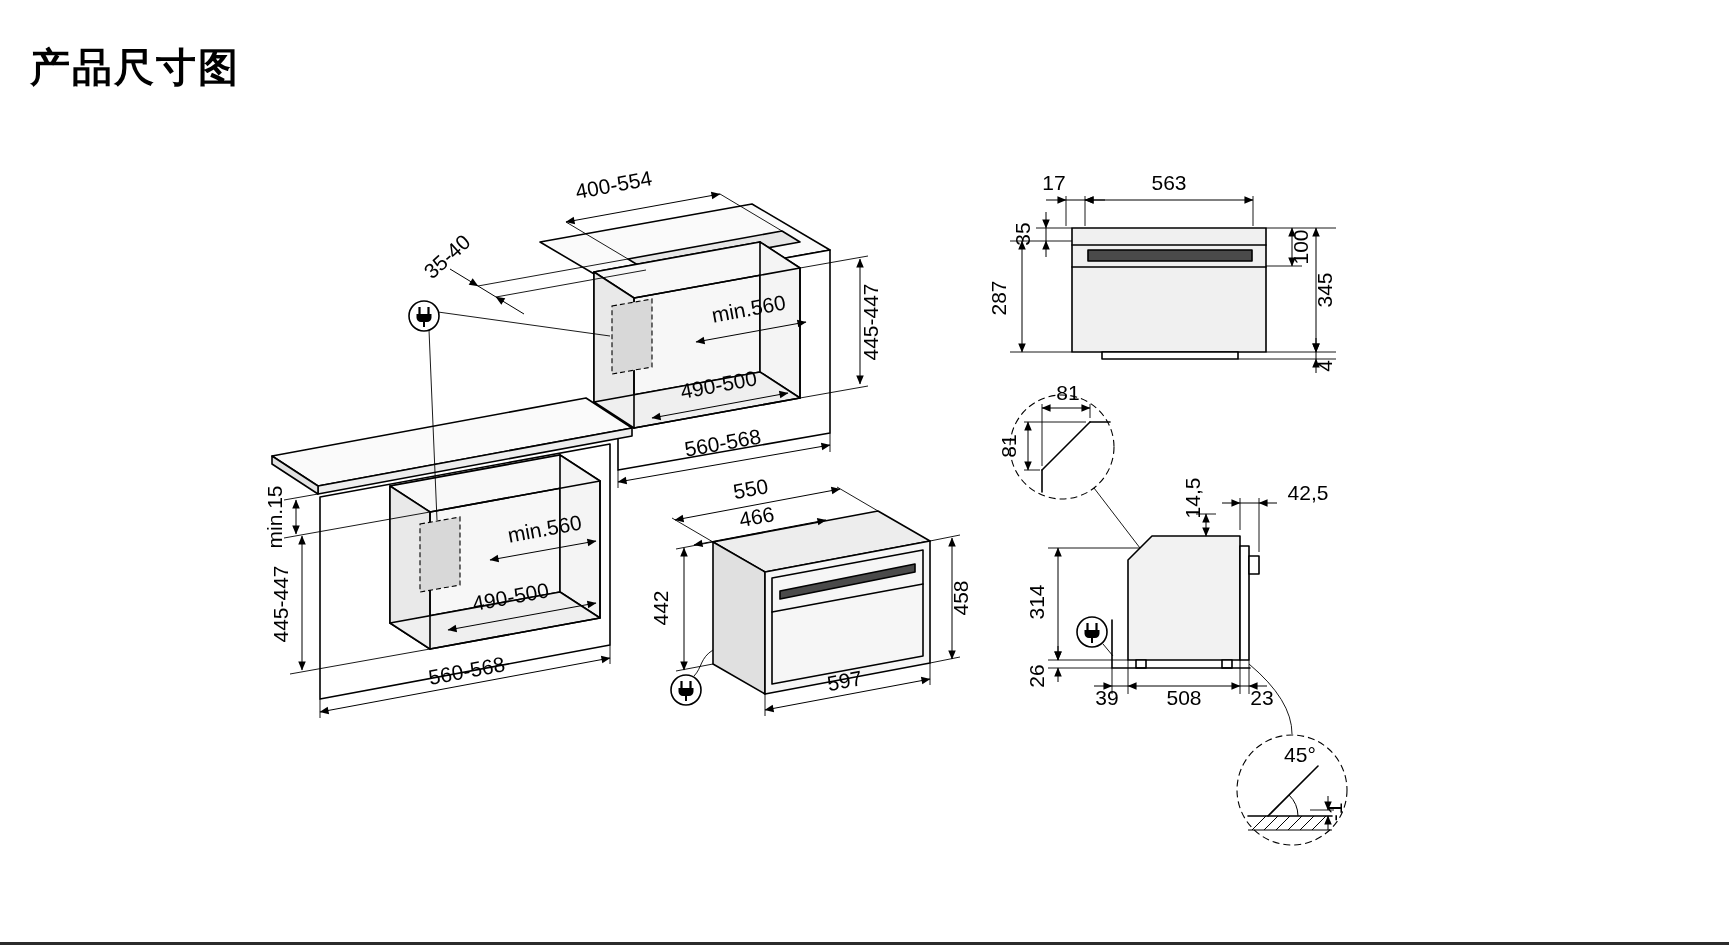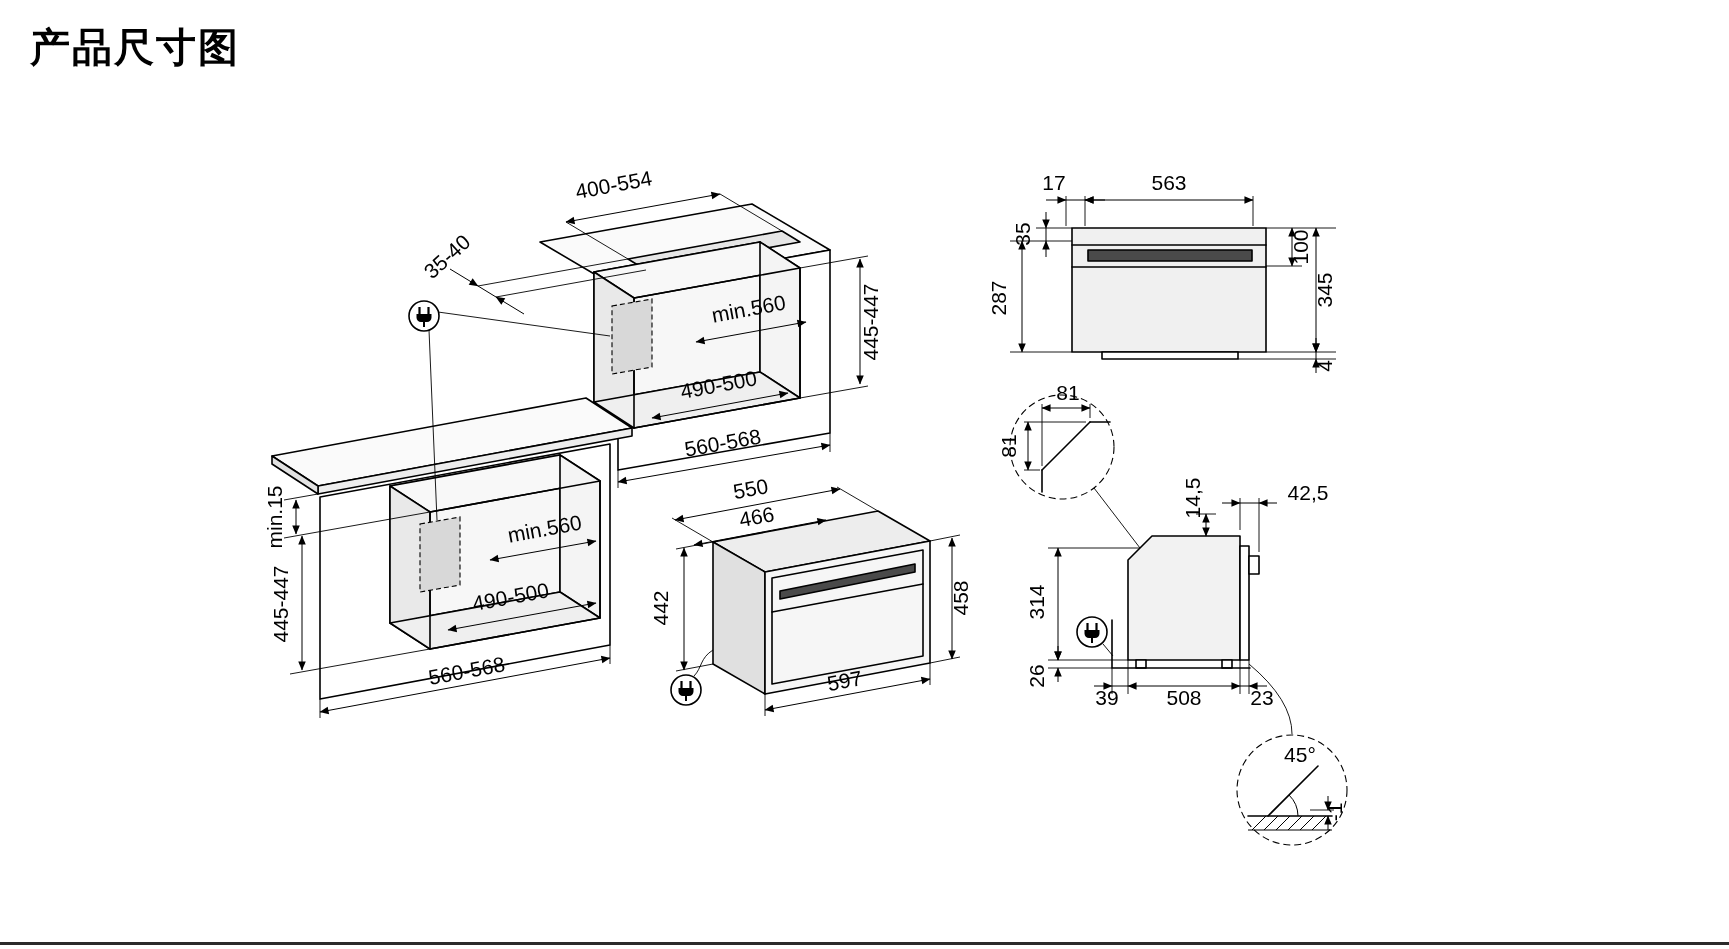--- a/index.html
+++ b/index.html
@@ -1,18 +1,18 @@
 <!DOCTYPE html>
 <html><head>
 <meta charset="utf-8">
 <style>
   html,body{margin:0;padding:0;background:#ffffff;}
   .screen{position:relative;width:1729px;height:949px;background:#ffffff;overflow:hidden;
           font-family:"Liberation Sans",sans-serif;}
-  .page-title{position:absolute;left:30px;top:20px;margin:0;font-size:40px;font-weight:bold;
+  .page-title{position:absolute;left:30px;top:40px;margin:0;font-size:40px;font-weight:bold;
               color:#000;letter-spacing:2px;font-family:"Liberation Sans",sans-serif;}
   .diagram-svg{position:absolute;left:0;top:0;}
   .bottom-rule{position:absolute;left:0;right:0;bottom:4px;height:3px;background:#2b2b2b;}
 
   
   .obj{fill:none;stroke:#000;stroke-width:1.6;stroke-linejoin:round;stroke-linecap:round;}
   .face{stroke:#000;stroke-width:1.6;stroke-linejoin:round;}
   .ext{fill:none;stroke:#000;stroke-width:0.9;}
   .dim{fill:none;stroke:#000;stroke-width:1;}
   .dash{fill:#d8d8d8;stroke:#000;stroke-width:1.1;stroke-dasharray:5 3;}

